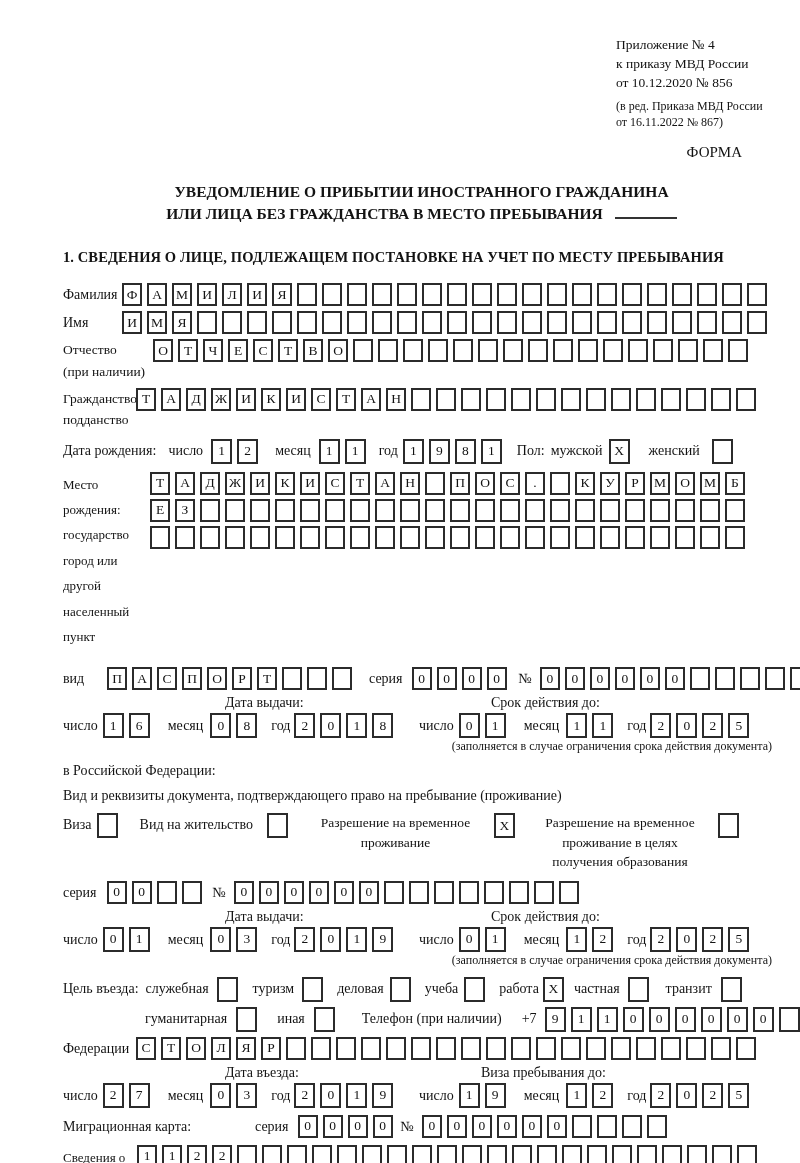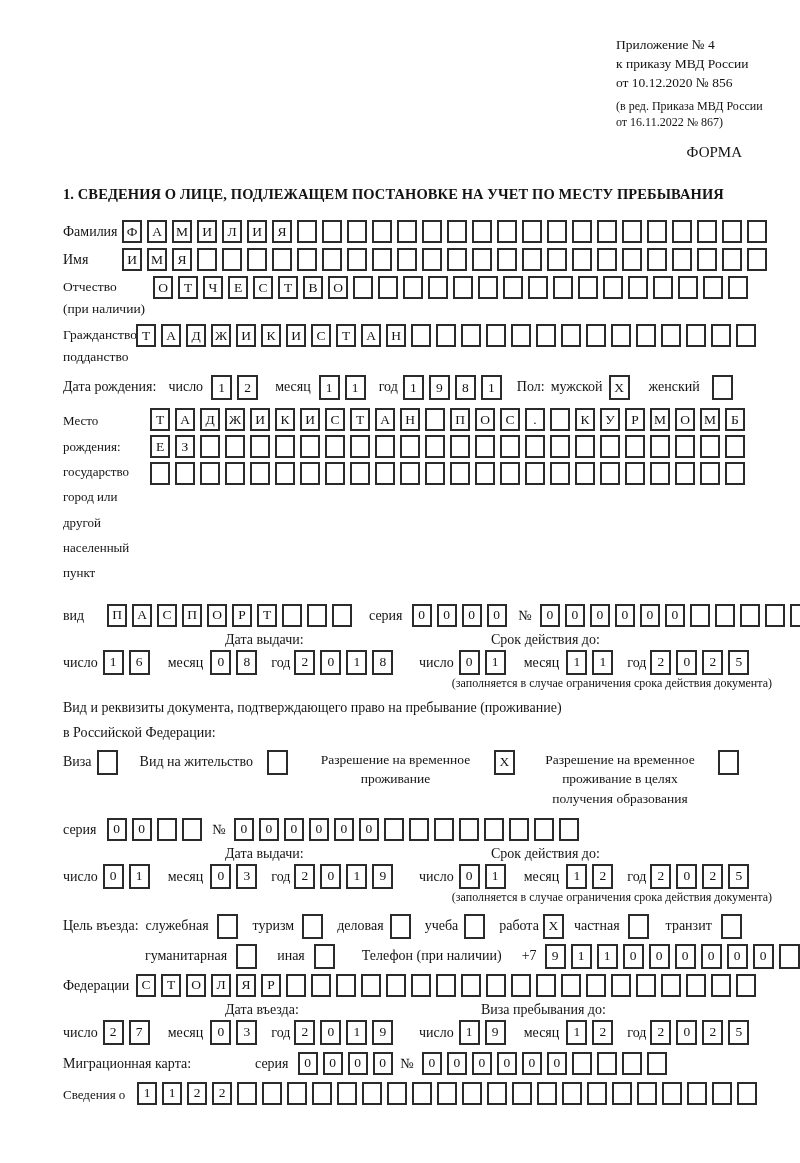--- a/index.html
+++ b/index.html
@@ -46,20 +46,24 @@
   <div class="appendix">
     <div>Приложение № 4</div>
     <div>к приказу МВД России</div>
     <div>от 10.12.2020 № 856</div>
     <div class="amend first">(в ред. Приказа МВД России</div>
     <div class="amend">от 16.11.2022 № 867)</div>
   </div>
 
   <div class="forma">ФОРМА</div>
 
+  <div class="doc-title">
+    <div>УВЕДОМЛЕНИЕ О ПРИБЫТИИ ИНОСТРАННОГО ГРАЖДАНИНА</div>
+    <div><span>ИЛИ ЛИЦА БЕЗ ГРАЖДАНСТВА В МЕСТО ПРЕБЫВАНИЯ</span><span class="blank-line"></span></div>
+  </div>
 
   <div class="sec-heading">1. СВЕДЕНИЯ О ЛИЦЕ, ПОДЛЕЖАЩЕМ ПОСТАНОВКЕ НА УЧЕТ ПО МЕСТУ ПРЕБЫВАНИЯ</div>
 
   <div class="row">
     <span class="lbl" style="width:59px">Фамилия</span>
     <span class="cells">
         <span class="cell">Ф</span>
         <span class="cell">А</span>
         <span class="cell">М</span>
         <span class="cell">И</span>
@@ -385,22 +389,22 @@
             <span class="cell">2</span>
             <span class="cell">0</span>
             <span class="cell">2</span>
             <span class="cell">5</span>
           </span>
       </div>
     </div>
   </div>
   <div class="validity-note">(заполняется в случае ограничения срока действия документа)</div>
 
+  <div class="intro-line">в Российской Федерации:</div>
   <div class="intro-line">Вид и реквизиты документа, подтверждающего право на пребывание (проживание)</div>
-  <div class="intro-line">в Российской Федерации:</div>
 
   <div class="row" style="margin-bottom:9px">
     <span class="lbl" style="margin-right:5px">Виза</span>
     <span class="cells cbx">
         <span class="cell"></span>
       </span>
     <span class="lbl" style="margin:0 14px 0 17px">Вид на жительство</span>
     <span class="cells cbx">
         <span class="cell"></span>
       </span>

